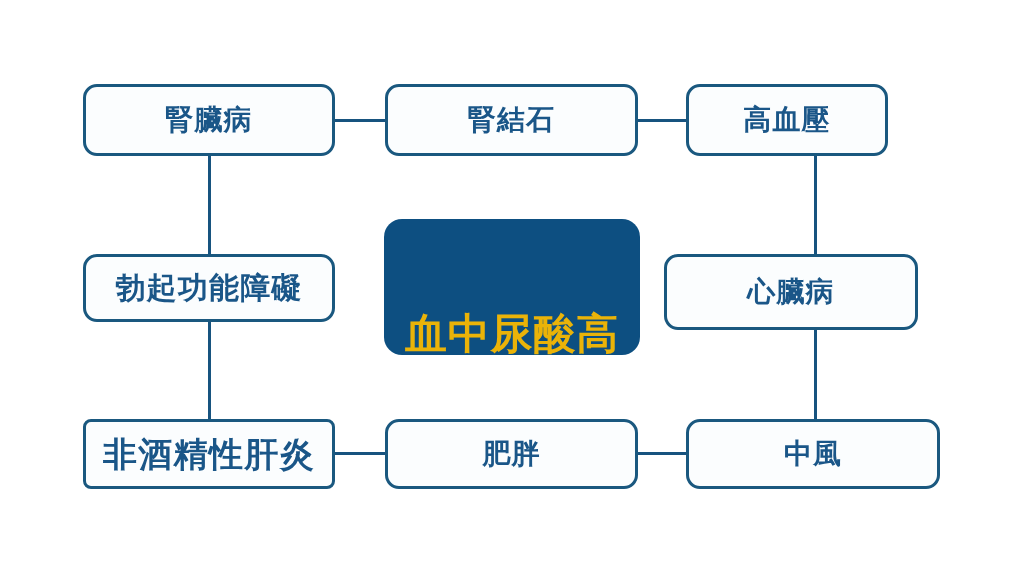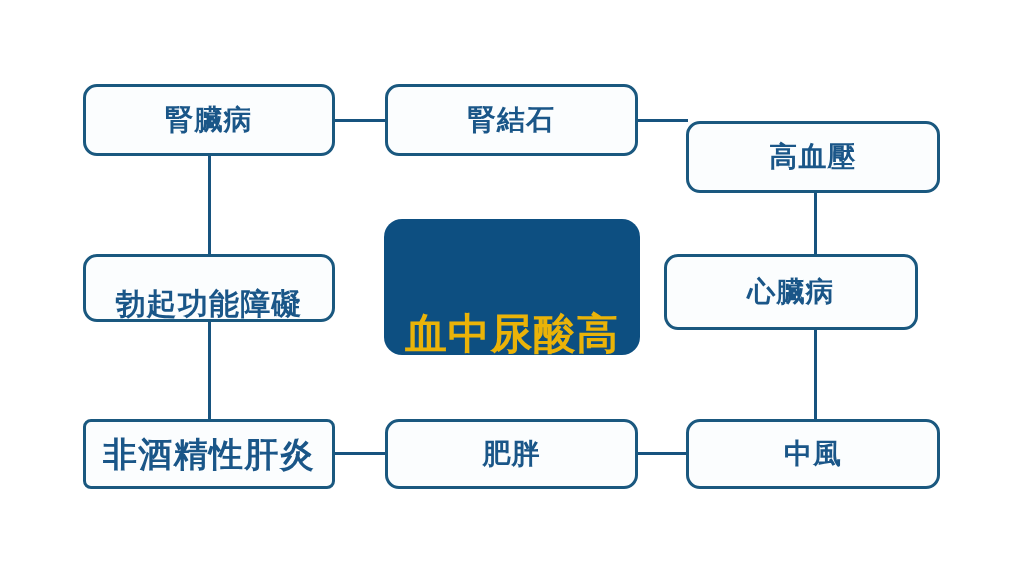--- a/index.html
+++ b/index.html
@@ -52,21 +52,21 @@
     border: none;
     border-radius: 18px;
     color: #eab308;
     letter-spacing: 0.02em;
     align-items: flex-end;
   }
 
   
   .t-lg { font-size: 28px; }
   .t-md { font-size: 34px; border-radius: 8px; }
-  .t-sm { font-size: 30px; align-items: flex-end; }
+  .t-sm { font-size: 30px; }
   .t-center { font-size: 42px; }
 </style>
 </head>
 <body>
 
 <div id="diagram">
 
   <div class="connector h" style="left:333px; top:119px; width:54px;"></div>
   <div class="connector h" style="left:636px; top:119px; width:52px;"></div>
 
@@ -80,21 +80,21 @@
   <div class="connector h" style="left:636px; top:452px; width:52px;"></div>
 
   <div class="node t-lg" style="left:83px; top:84px; width:252px; height:72px;">
     <span>腎臟病</span>
   </div>
 
   <div class="node t-lg" style="left:385px; top:84px; width:253px; height:72px;">
     <span>腎結石</span>
   </div>
 
-  <div class="node t-lg" style="left:686px; top:84px; width:254px; height:72px;margin-top:37px;">
+  <div class="node t-lg" style="left:686px; top:84px; width:202px; height:72px;">
     <span>高血壓</span>
   </div>
 
   <div class="node t-sm" style="left:83px; top:254px; width:252px; height:68px;">
     <span>勃起功能障礙</span>
   </div>
 
   <div class="node center t-center" style="left:384px; top:219px; width:256px; height:136px;">
     <span>血中尿酸高</span>
   </div>

